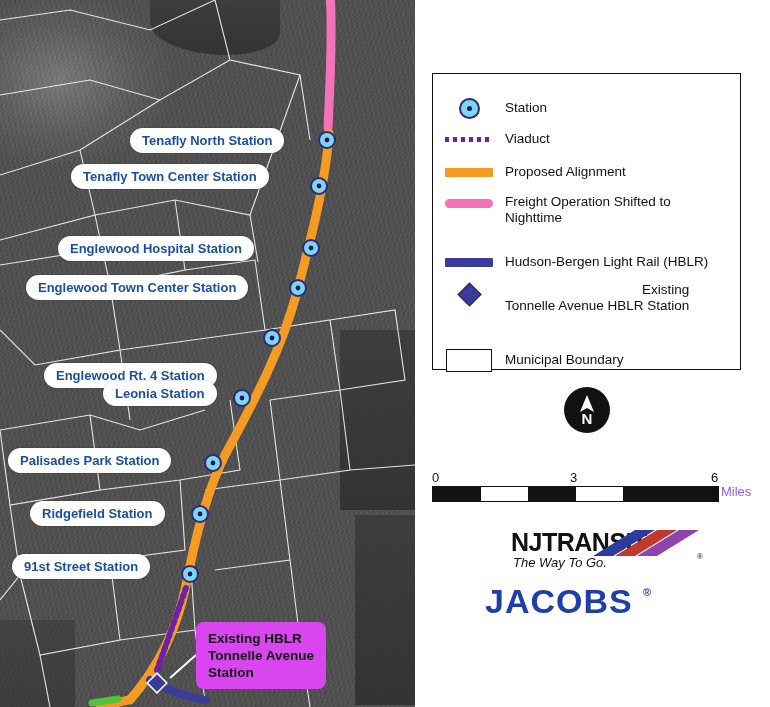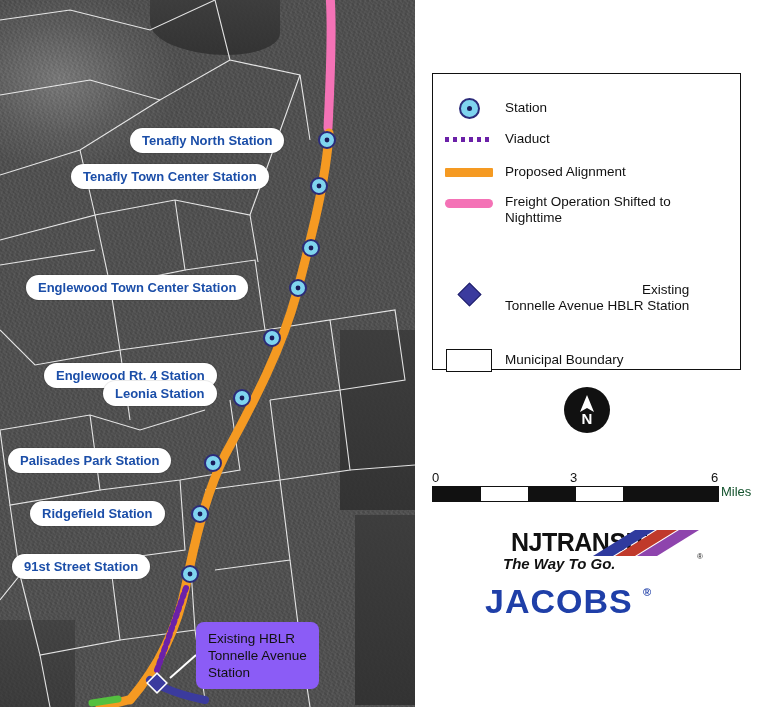--- a/index.html
+++ b/index.html
@@ -47,23 +47,23 @@
     font-weight:bold;
     font-size:13px;
     line-height:15px;
     padding:5px 12px;
     border-radius:14px;
     white-space:nowrap;
     box-shadow:0 0 0 1px rgba(0,0,0,.08);
   }
   .callout-box{
     position:absolute;
-    background:#8b5cf6;
+    background:#d946ef;
     color:#111;
-    font-weight:normal;
+    font-weight:bold;
     font-size:13.5px;
     line-height:17px;
     padding:8px 12px;
     border-radius:8px;
     white-space:nowrap;
   }
   
   #right-panel{
     position:absolute;left:415px;top:0;width:355px;height:707px;background:#fff;
   }
@@ -108,28 +108,28 @@
   #scale{position:absolute;left:17px;top:470px;width:310px;}
   .scale-nums{position:relative;height:16px;font-size:13px;color:#111;}
   .scale-nums span{position:absolute;top:0;}
   .scale-bar{
     position:relative;height:14px;width:285px;border:1px solid #111;
     background:#111;display:flex;
   }
   .scale-seg{height:100%;flex:1;}
   .scale-seg.white{background:#fff;}
   .scale-seg.black{background:#111;}
-  .scale-miles{position:absolute;left:289px;top:14px;font-size:13px;color:#14532d;}
+  .scale-miles{position:absolute;left:289px;top:14px;font-size:13px;color:#8b5cf6;}
   
   #njt-logo{position:absolute;left:60px;top:528px;width:230px;height:40px;}
   #njt-text{
     position:absolute;left:0;top:0;font-size:25px;font-weight:bold;color:#111;letter-spacing:-.5px;margin-left:36px;
   }
   #njt-nj{color:#111;font-weight:bold;}
-  #njt-tag{position:absolute;left:28px;top:27px;font-size:15px;font-weight:bold;color:#111;font-style:italic;}
+  #njt-tag{position:absolute;left:38px;top:27px;font-size:13px;font-weight:normal;color:#111;font-style:italic;}
   #njt-stripes{position:absolute;left:118px;top:2px;width:108px;height:32px;}
   #njt-reg{position:absolute;left:222px;top:24px;font-size:8px;color:#111;}
   #jacobs-logo{
     position:absolute;left:70px;top:582px;font-size:34px;font-weight:bold;
     color:#1f3fa8;letter-spacing:1px;
   }
   #jacobs-reg{position:absolute;left:228px;top:586px;font-size:11px;color:#1f3fa8;font-weight:bold;}
 </style>
 </head>
 <body>
@@ -229,20 +229,21 @@
 
     <g>
       <rect x="150" y="676" width="14" height="14" fill="#3B3B9E" stroke="#fff" stroke-width="1.5" transform="rotate(45 157 683)"></rect>
     </g>
 
     <path d="M196,655 L170,678" stroke="#ffffff" stroke-width="2" fill="none"></path>
   </svg>
 
   <div class="name-label" style="left:130px;top:128px;">Tenafly North Station</div>
   <div class="name-label" style="left:71px;top:164px;">Tenafly Town Center Station</div>
+  <div class="name-label" style="left:58px;top:236px;">Englewood Hospital Station</div>
   <div class="name-label" style="left:26px;top:275px;">Englewood Town Center Station</div>
   <div class="name-label" style="left:44px;top:325px;margin-top:38px;">Englewood Rt. 4 Station</div>
   <div class="name-label" style="left:103px;top:381px;">Leonia Station</div>
   <div class="name-label" style="left:8px;top:448px;">Palisades Park Station</div>
   <div class="name-label" style="left:30px;top:501px;">Ridgefield Station</div>
   <div class="name-label" style="left:12px;top:554px;">91st Street Station</div>
 
   <div class="callout-box" style="left:196px;top:622px;">
     <div>Existing HBLR</div>
     <div>Tonnelle Avenue</div>
@@ -277,20 +278,26 @@
     </div>
 
     <div class="legend-row" style="top:120px;height:36px;align-items:flex-start;">
       <div class="legend-sym" style="padding-top:5px;align-items:flex-start;">
           <span class="sym-freight"></span>
         </div>
       <div class="legend-text" style="white-space:pre-line;">Freight Operation Shifted to
 Nighttime</div>
     </div>
 
+    <div class="legend-row" style="top:176px;height:24px;">
+      <div class="legend-sym">
+          <span class="sym-bar" style="background:#3B3B9E;"></span>
+        </div>
+      <div class="legend-text">Hudson-Bergen Light Rail (HBLR)</div>
+    </div>
 
     <div class="legend-row" style="top:208px;height:38px;align-items:flex-start;text-align:right;">
       <div class="legend-sym" style="padding-top:4px;align-items:flex-start;">
           <span class="sym-diamond"></span>
         </div>
       <div class="legend-text" style="white-space:pre-line;">Existing
 Tonnelle Avenue HBLR Station</div>
     </div>
 
     <div class="legend-row" style="top:257px;height:26px;margin-top:16px;">

